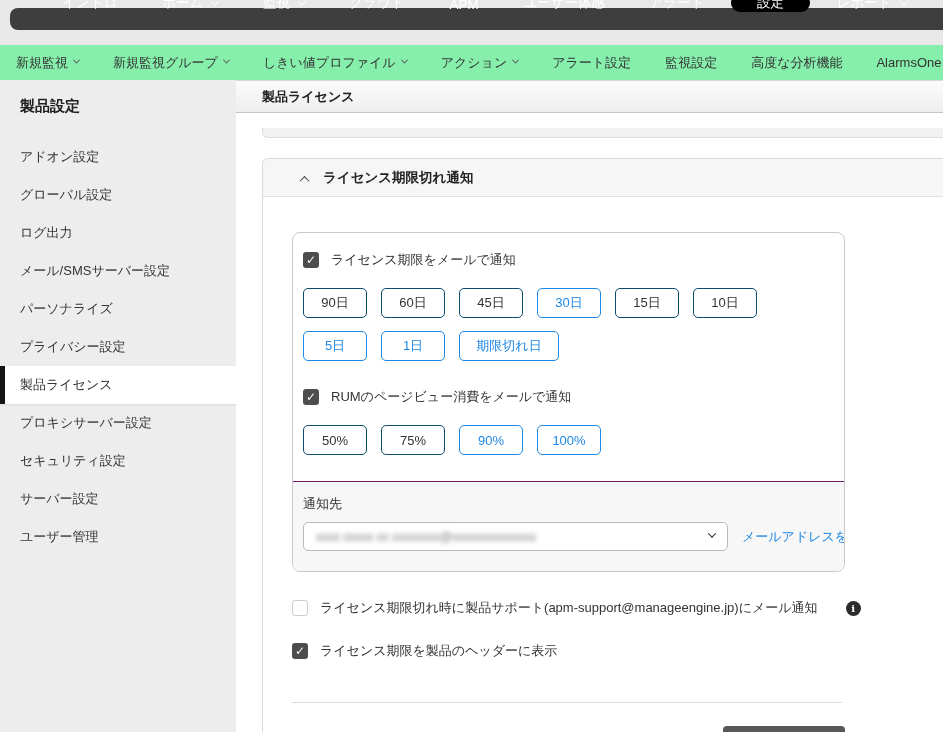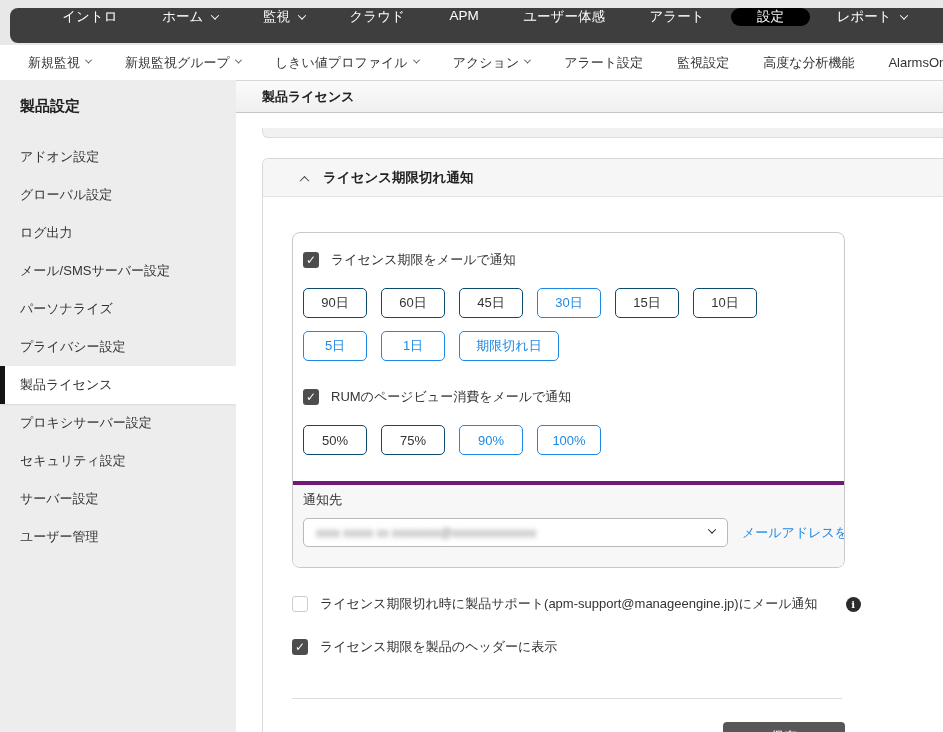--- a/index.html
+++ b/index.html
@@ -2,34 +2,34 @@
 <html><head>
 <meta charset="utf-8">
 <style>
   * { margin:0; padding:0; box-sizing:border-box; }
   html,body { width:943px; height:732px; overflow:hidden;
     font-family:"Liberation Sans","DejaVu Sans",sans-serif;
     background:#e8e8e8; color:#333; font-size:13px; }
 
   
   .topnav-zone { position:absolute; left:0; top:0; width:943px; height:45px; background:#e8e8e8; }
-  .topnav { position:absolute; left:10px; top:8px; right:0; height:35px;
+  .topnav { position:absolute; left:10px; top:8px; right:0; height:22px;
     background:#3e3e3e; border-radius:8px 0 0 8px;
-    display:flex; align-items:flex-start; justify-content:space-around; padding:0 14px 0 30px; }
+    display:flex; align-items:flex-end; justify-content:space-around; padding:0 14px 18px 30px; }
   .topnav-item { display:flex; align-items:center; gap:9px; color:#fff;
     font-size:13.5px; padding:0 18px; cursor:pointer; white-space:nowrap; }
   .topnav-item.active { background:#000; padding:0 26px;border-radius:10px; }
   .chev { display:inline-block; width:6px; height:6px;
     border-right:1.6px solid currentColor; border-bottom:1.6px solid currentColor;
     transform:rotate(45deg) translate(-1px,-1px); }
   .chev-up { transform:rotate(-135deg) translate(-1px,-1px); }
 
   
   .subnav { position:absolute; left:0; top:45px; width:943px; height:35px;
-    display:flex; align-items:center; gap:34px; padding:0 0 0 28px; background:#ffffff; }
+    display:flex; align-items:center; gap:34px; padding:0 0 0 16px; background:#86efac; }
   .subnav-item { display:flex; align-items:center; gap:6px; color:#333;
     font-size:13px; cursor:pointer; white-space:nowrap; }
   .subnav-item .chev { width:5px; height:5px; border-color:#555; margin-top:-3px; }
 
   
   .sidebar { position:absolute; left:0; top:80px; width:276px; bottom:0;
     background:#ededed; border-right:1px solid #c9c9c9; }
   .sidebar-title { font-size:15px; font-weight:bold; padding:17px 0 8px 20px; color:#222; }
   .sidebar-items { margin-top:14px; }
   .sidebar-item { font-size:13px; color:#333; padding:0 0 0 20px; height:38px;
@@ -67,22 +67,22 @@
   .cb.unchecked { background:#fff; border:1px solid #ccc; color:transparent; }
   .cb-label { font-size:13px; color:#333; }
 
   .btn-row { display:flex; gap:14px; margin-top:19px; flex-wrap:wrap; }
   .opt-btn { min-width:64px; height:30px; padding:0 14px; background:#fff;
     border:1px solid #0c4a6e; border-radius:5px; font-size:13px; color:#333;
     display:flex; align-items:center; justify-content:center; cursor:pointer; }
   .opt-btn.sel { border-color:#1e88e5; color:#1e88e5; }
   .wide { min-width:100px; }
 
-  .card-footer { background:#f7f7f7; border-top:4px solid #701a75;
-    padding:6px 20px 20px 10px; }
+  .card-footer { background:#f7f7f7; border-top:1px solid #701a75;
+    padding:13px 20px 20px 10px; }
   .footer-label { font-size:13px; color:#333; margin-bottom:9px; }
   .select-row { display:flex; align-items:center; gap:14px; white-space:nowrap; }
   .select-box { width:425px; height:29px; background:#fff; border:1px solid #b9b9b9;
     border-radius:5px; display:flex; align-items:center; justify-content:space-between;
     padding:0 12px; cursor:pointer; flex:0 0 425px; }
   .select-value { filter:blur(2.6px); color:#7a7a7a; font-size:12px; overflow:hidden; }
   .select-box .chev { border-color:#222; width:6px; height:6px; margin-top:-3px; }
   .add-link { color:#1e88e5; font-size:13px; cursor:pointer; text-decoration:none; }
 
   .standalone { margin-top:27px; }

